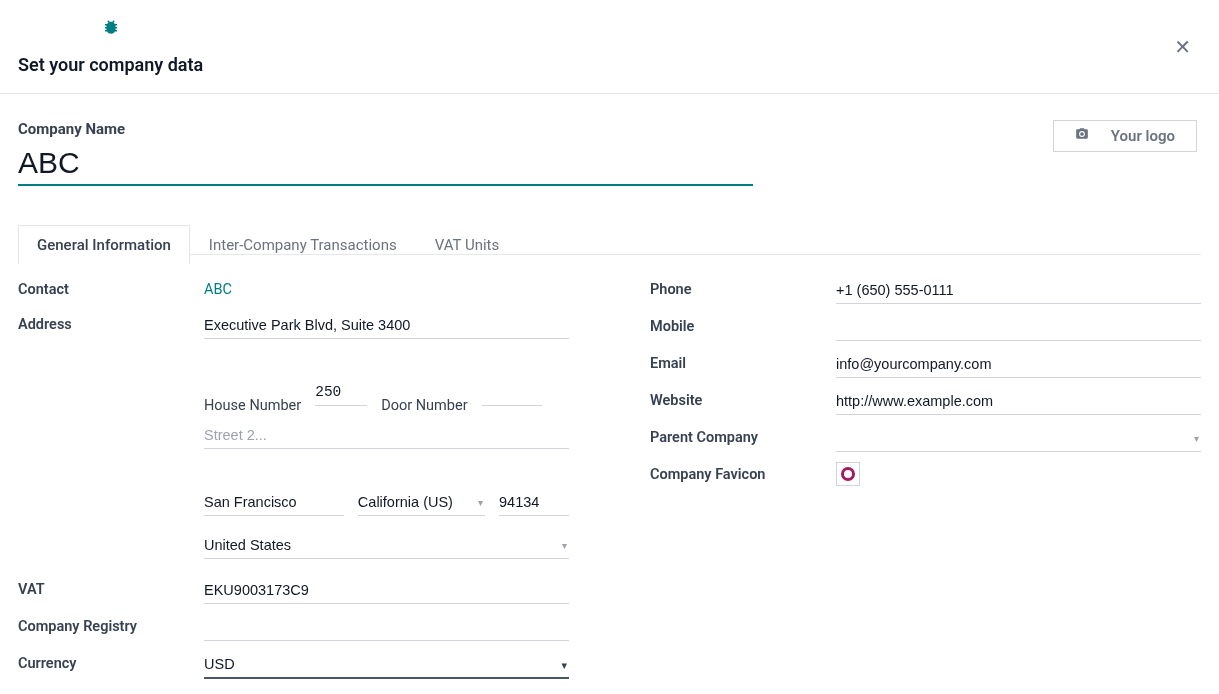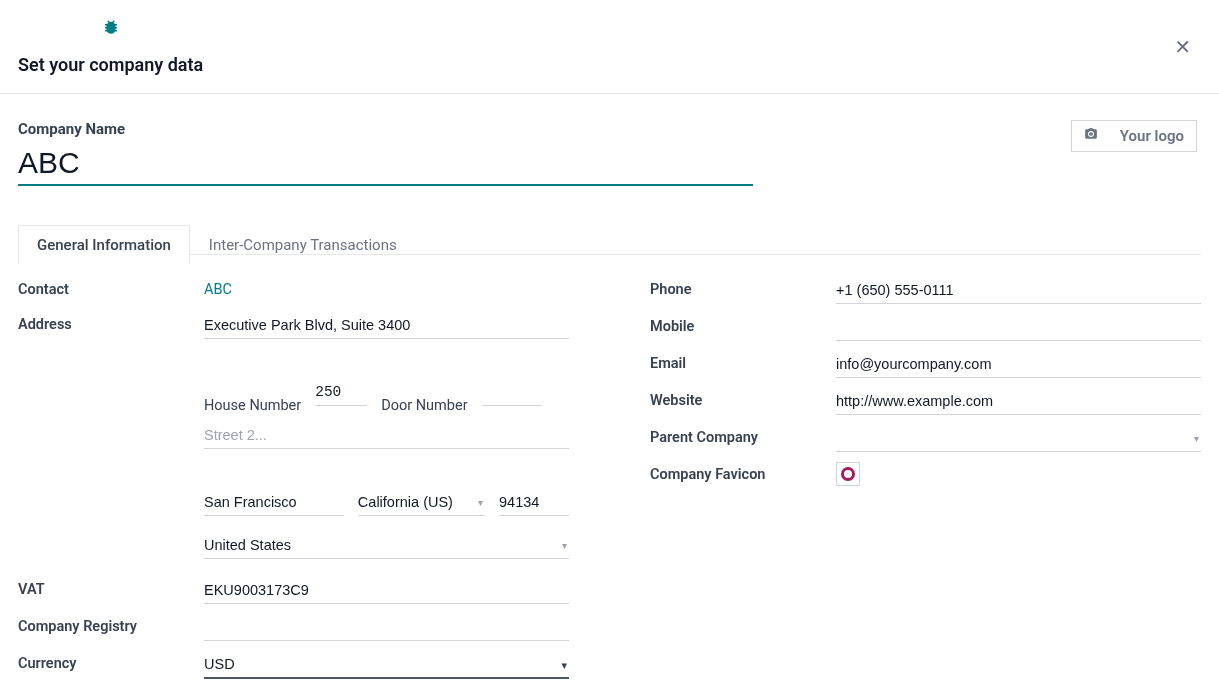--- a/index.html
+++ b/index.html
@@ -62,21 +62,21 @@
       border: none;
       border-bottom: 2px solid #017e84;
       font-size: 30px;
       color: #111827;
       padding: 4px 0;
       outline: none;
       background: transparent;
     }
     .logo-box {
       border: 1px solid #d1d5db;
-      padding: 6px 12px;
+      padding: 6px 21px;
       color: #6b7280;
       font-weight: 600;
       font-size: 15px;
       display: flex;
       align-items: center;
       gap: 22px;
       cursor: pointer;
       margin-right: 4px;
     }
     .tabs {
@@ -251,20 +251,21 @@
             <path d="M12 15.2a3.2 3.2 0 1 0 0-6.4 3.2 3.2 0 0 0 0 6.4zM9 2l-1.8 2H4a2 2 0 0 0-2 2v12a2 2 0 0 0 2 2h16a2 2 0 0 0 2-2V6a2 2 0 0 0-2-2h-3.2L15 2H9zm3 15a5 5 0 1 1 0-10 5 5 0 0 1 0 10z"></path>
           </svg>
       </span>
       <span>Your logo</span>
     </div>
   </div>
 
   <div class="tabs">
     <div class="tab active">General Information</div>
     <div class="tab">Inter-Company Transactions</div>
+    <div class="tab">VAT Units</div>
   </div>
 
   <div class="form-grid">
 
     <div class="col">
       <div class="field-row">
         <div class="field-label">Contact</div>
         <div class="field-val">
           <span class="link-val">ABC</span>
         </div>

